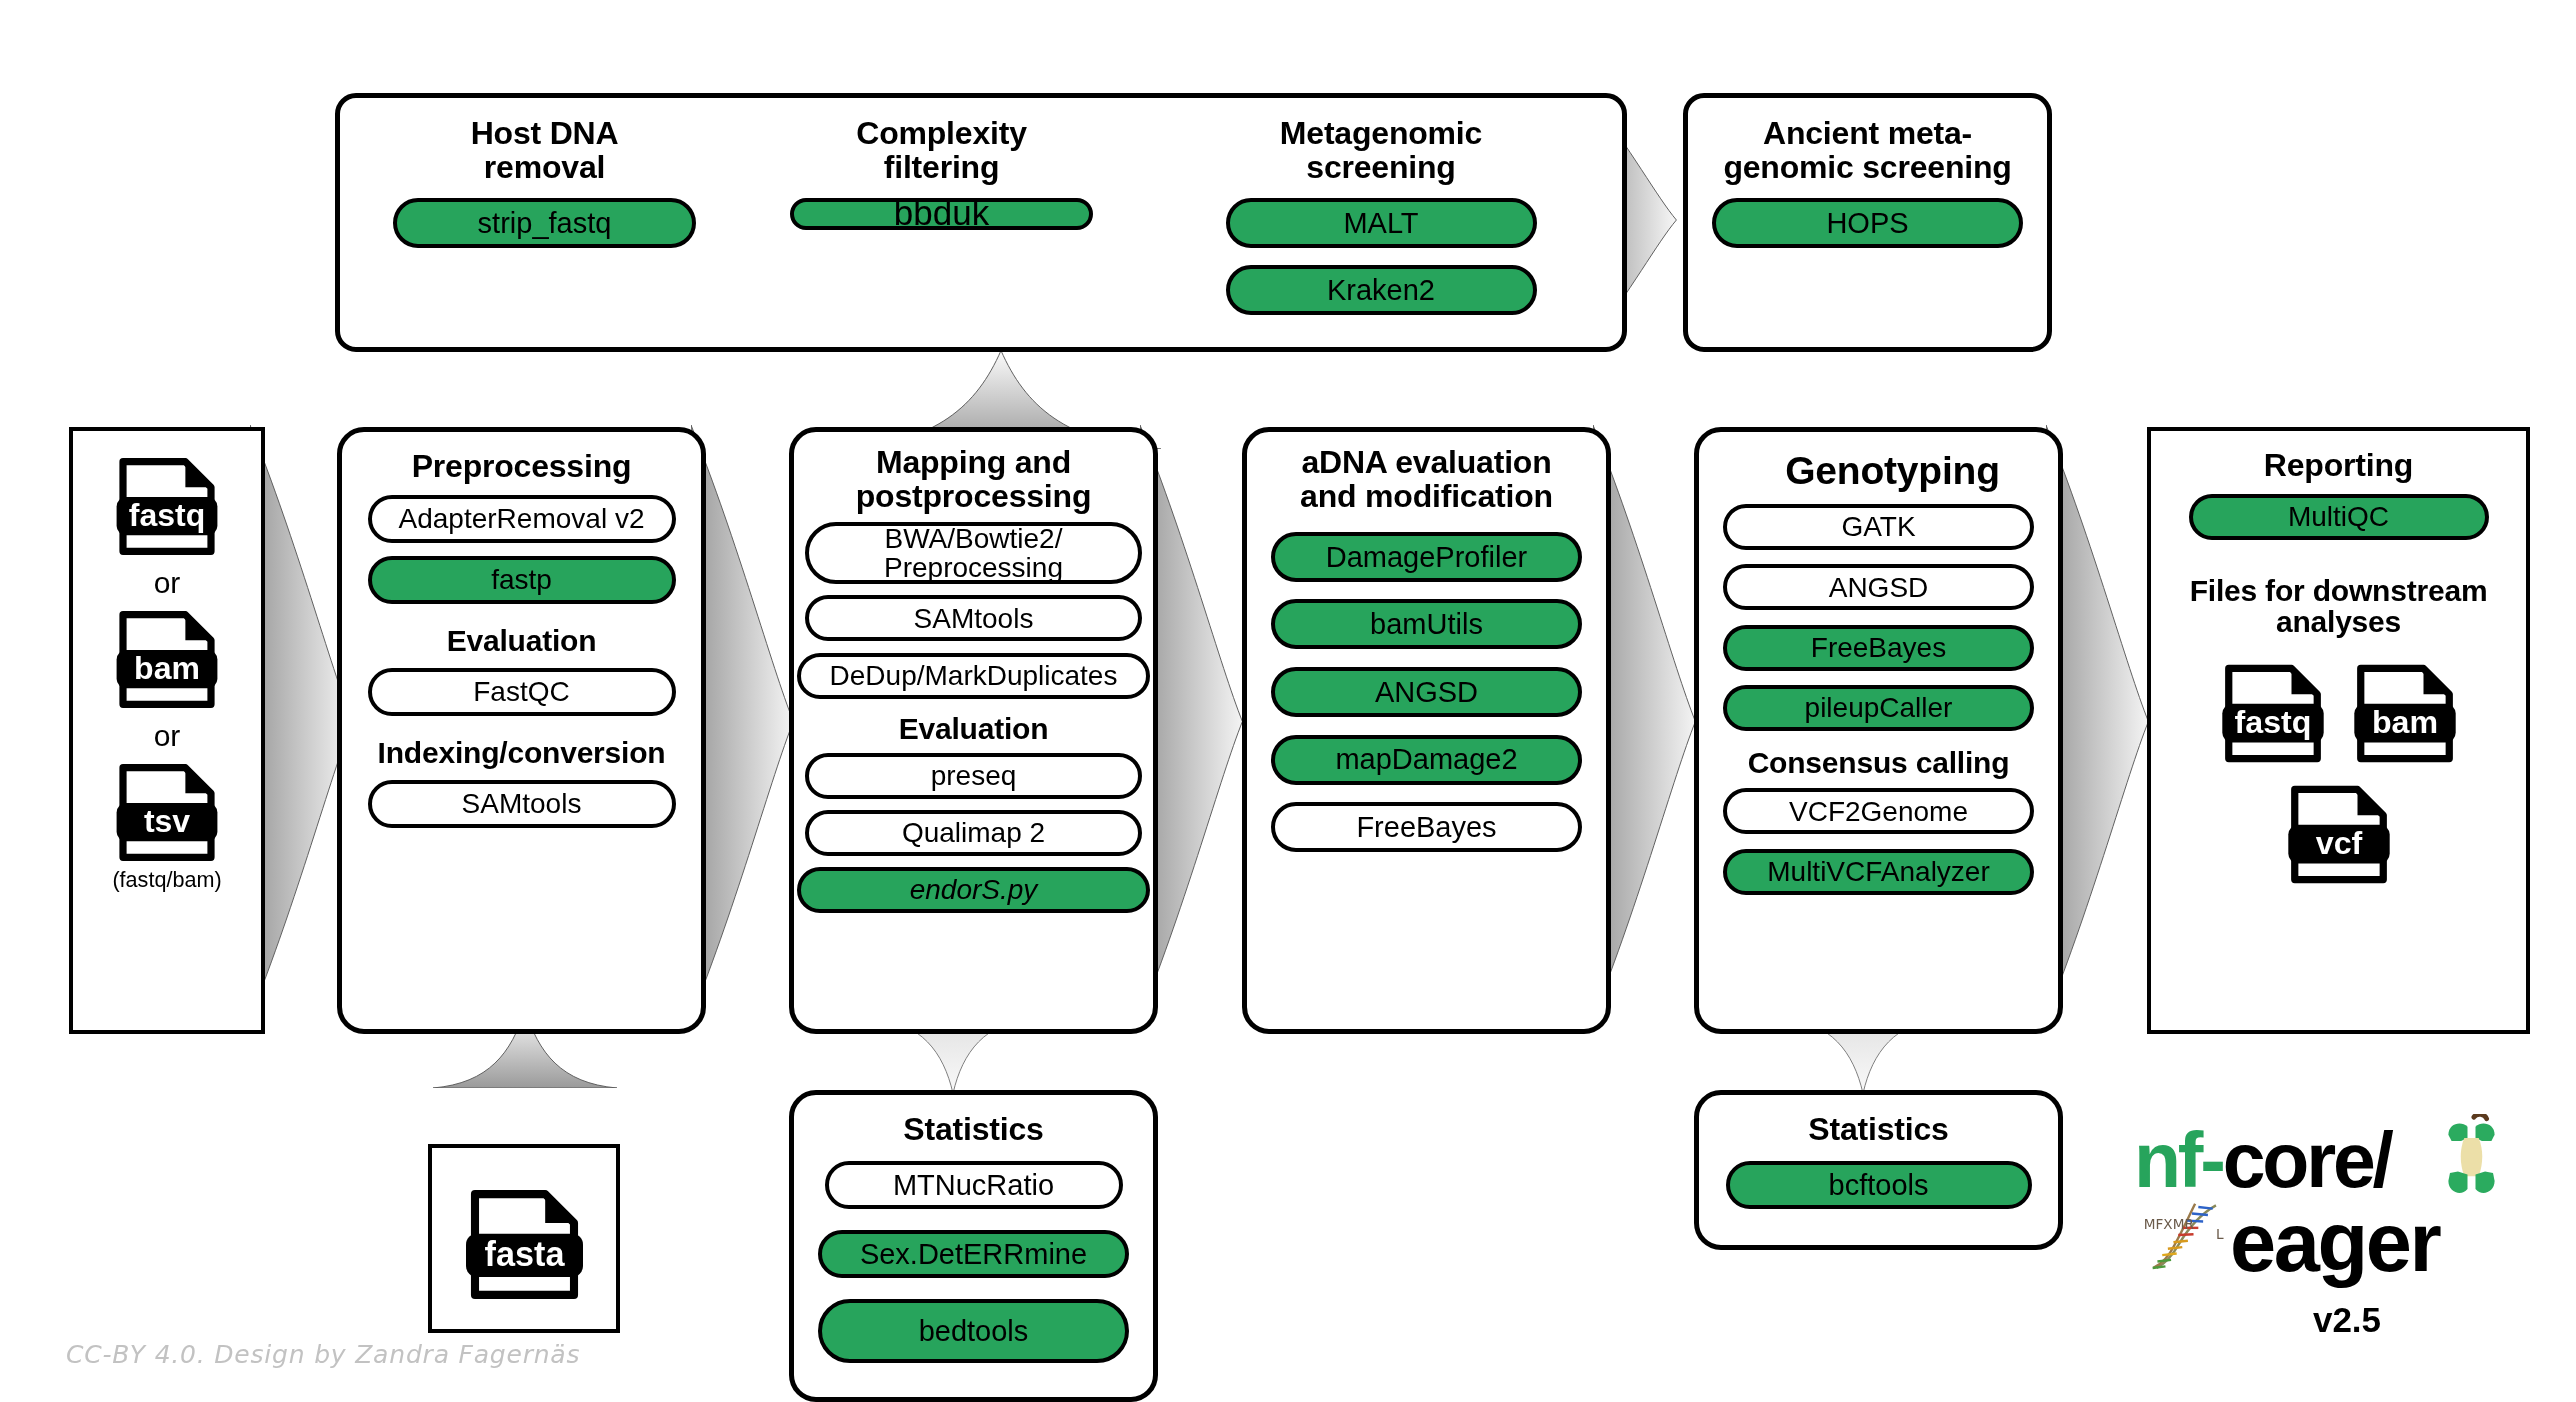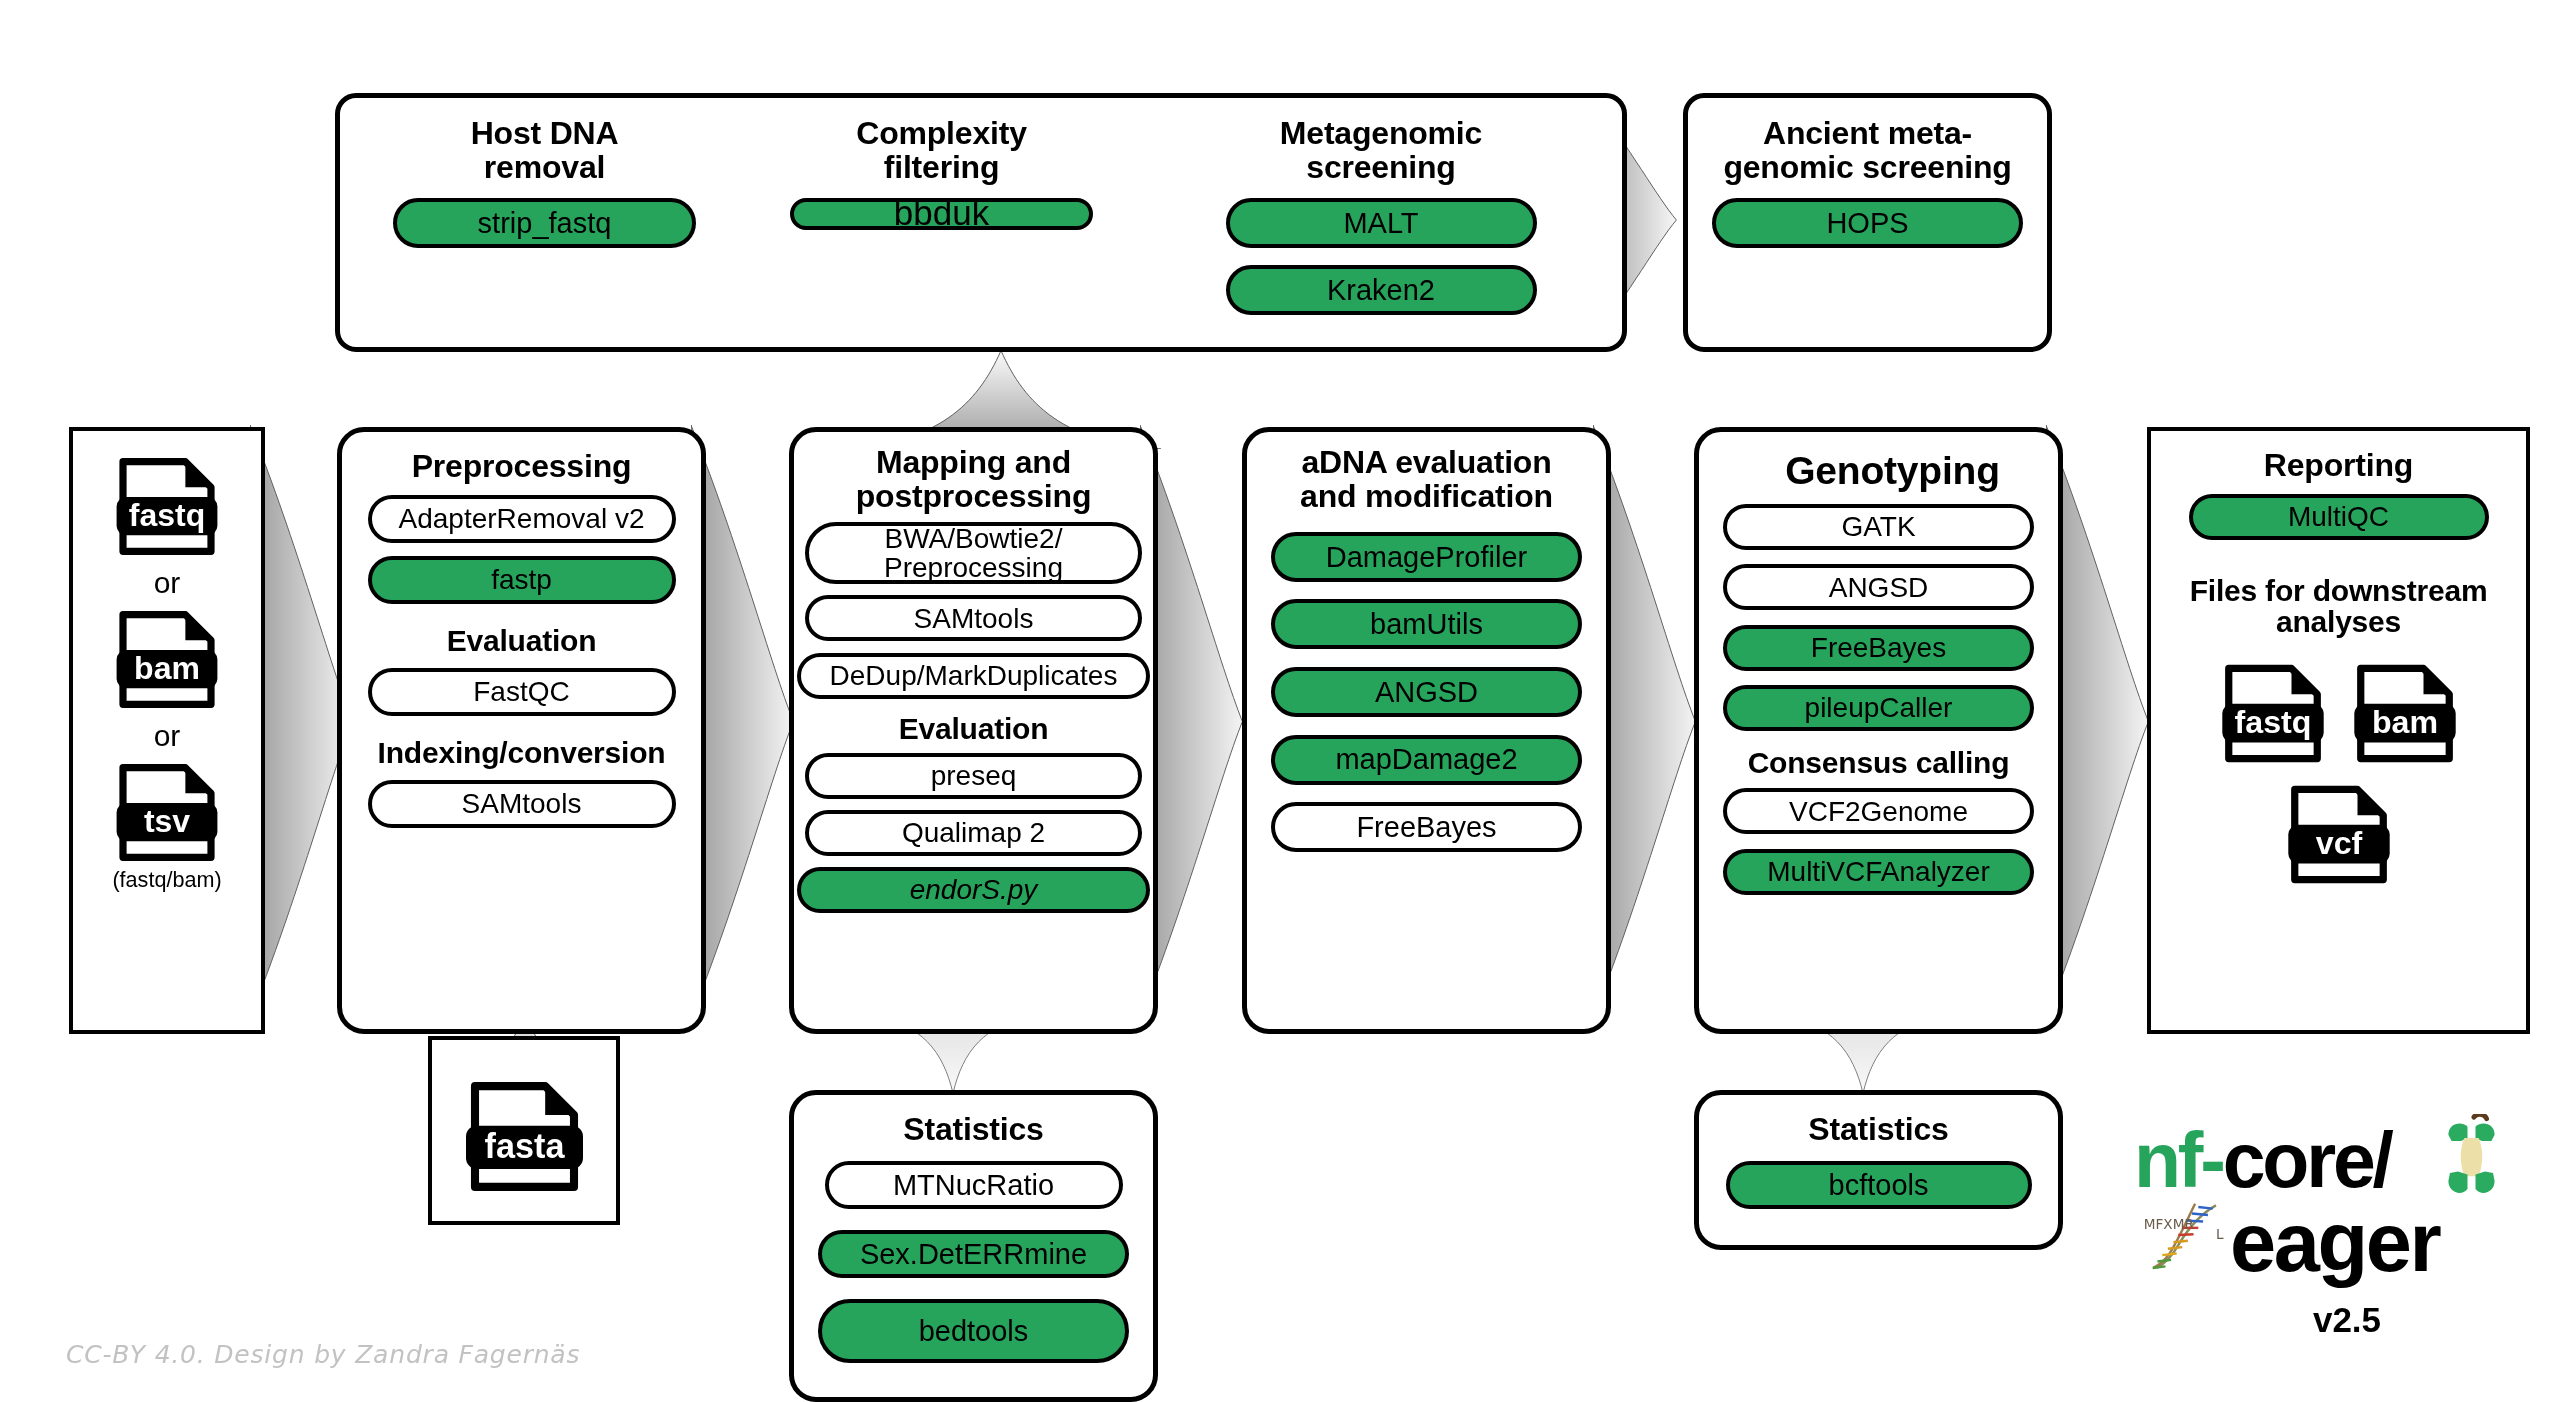--- a/index.html
+++ b/index.html
@@ -319,21 +319,21 @@
         <svg viewBox="0 0 130 128">
           <path d="M10,8 h78 l32,32 v80 h-110 z" fill="#fff" stroke="#000" stroke-width="9" stroke-linejoin="round"></path>
           <path d="M88,8 l32,32 h-32 z" fill="#000"></path>
           <rect x="2" y="52" width="126" height="48" rx="12" fill="#000"></rect>
           <text x="65" y="88" font-family="'Liberation Sans',sans-serif" font-size="40" font-weight="bold" fill="#fff" text-anchor="middle">vcf</text>
         </svg>
       </div>
     </div>
   </div>
 
-  <div class="panel square" style="left:428px;top:1036px;width:192px;height:189px;">
+  <div class="panel square" style="left:428px;top:1144px;width:192px;height:189px;">
     <div class="fileicon" style="margin:38px auto 0;width:117px;height:117px;">
       <svg viewBox="0 0 130 128">
         <path d="M10,8 h78 l32,32 v80 h-110 z" fill="#fff" stroke="#000" stroke-width="9" stroke-linejoin="round"></path>
         <path d="M88,8 l32,32 h-32 z" fill="#000"></path>
         <rect x="0" y="52" width="130" height="48" rx="12" fill="#000"></rect>
         <text x="65" y="88" font-family="'Liberation Sans',sans-serif" font-size="38" font-weight="bold" fill="#fff" text-anchor="middle">fasta</text>
       </svg>
     </div>
   </div>
 

